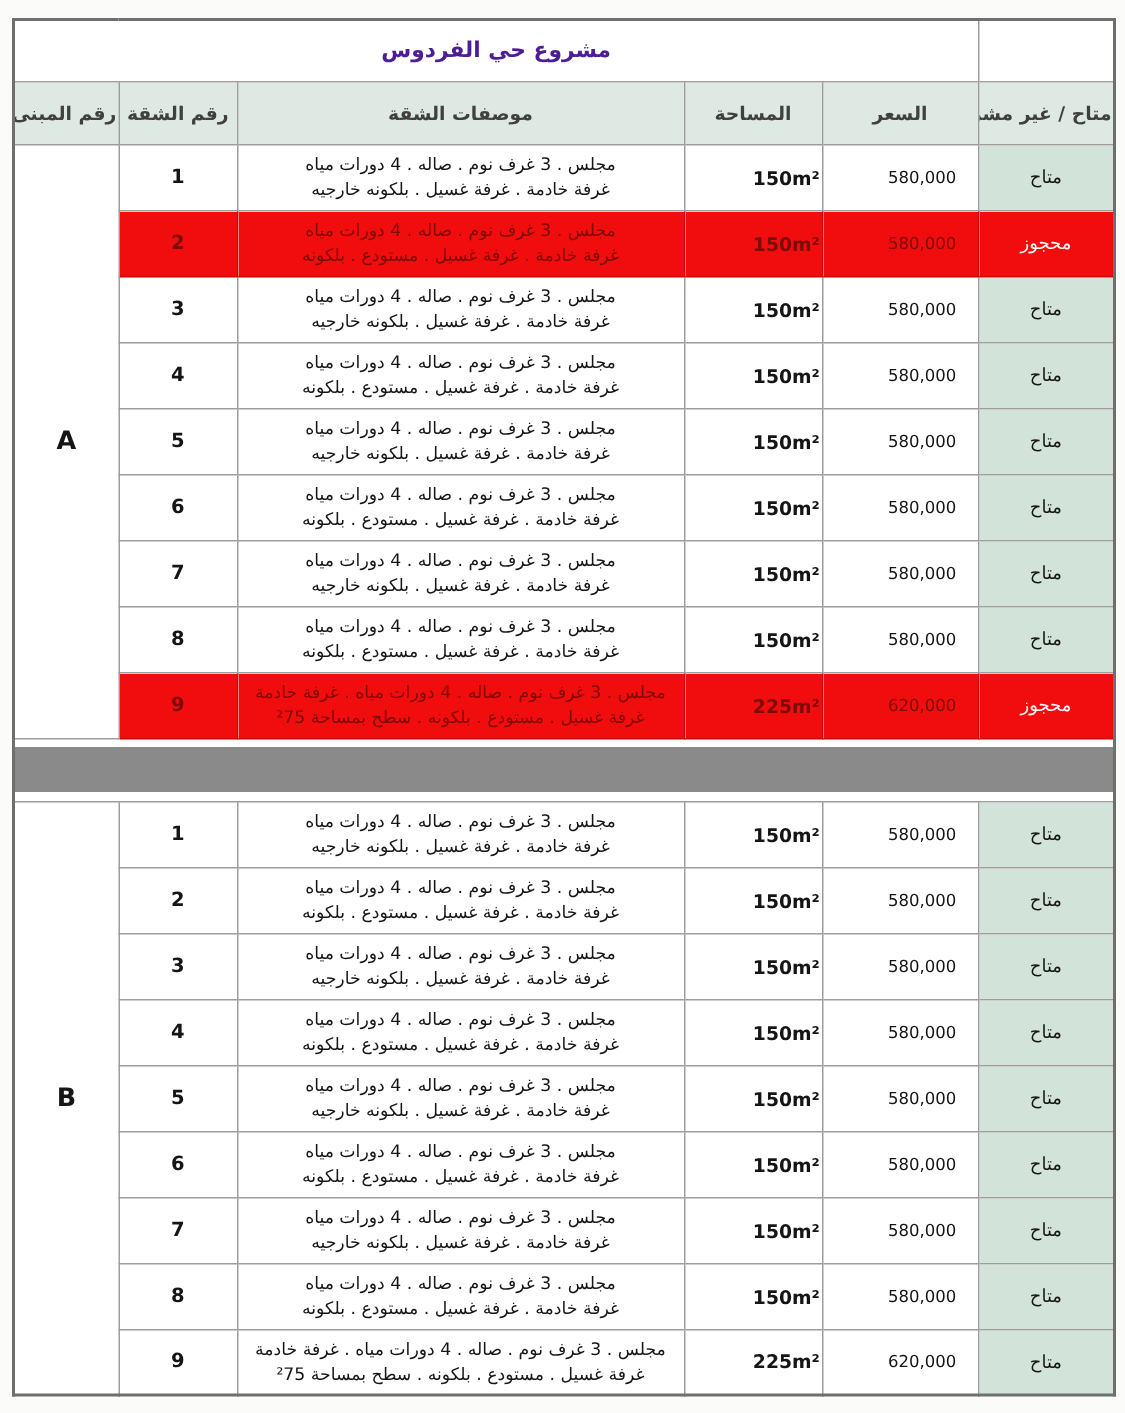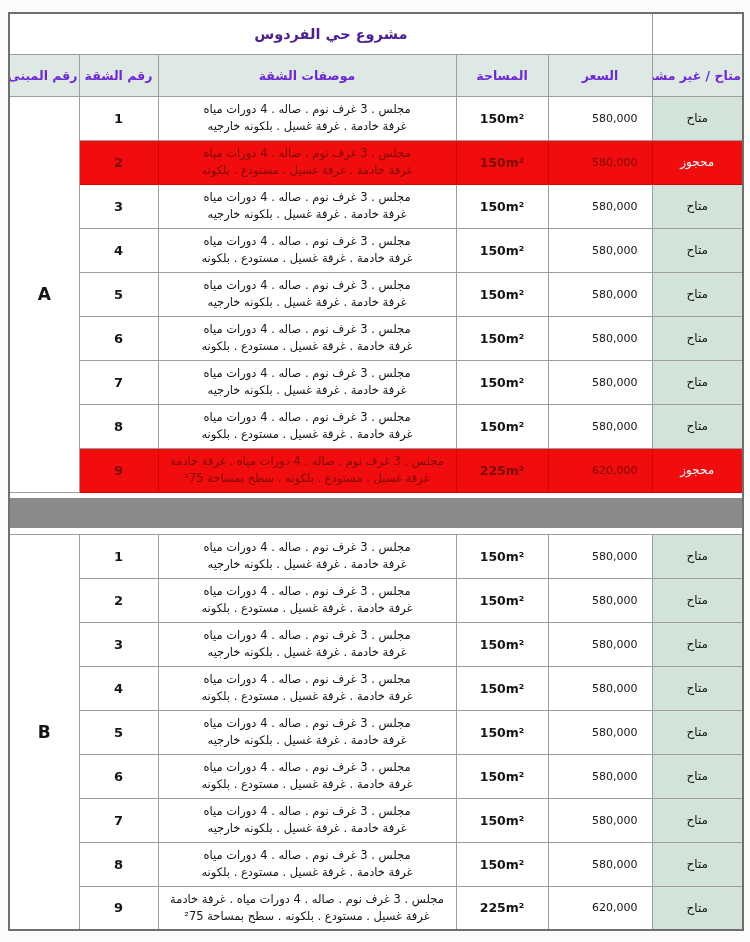--- a/index.html
+++ b/index.html
@@ -37,21 +37,21 @@
 
   
   .header-row th {
     height: 42px;
     background: #dfe9e3;
     direction: rtl;
     text-align: center;
     vertical-align: middle;
     font-weight: bold;
     font-size: 12.5px;
-    color: #6d28d9;
+    color: #404040;
     white-space: nowrap;
   }
 
   
   tr.apt-row { height: 44px; }
   tr.apt-row td { vertical-align: middle; color: #151515; }
 
   td.building {
     text-align: center;
     font-weight: bold;
@@ -66,21 +66,21 @@
   }
   td.spec {
     direction: rtl;
     text-align: center;
     font-size: 11.5px;
     line-height: 1.5;
     color: #1d1d1d;
     padding: 2px 4px;
   }
   td.area {
-    text-align: center;
+    text-align: right;
     font-weight: bold;
     font-size: 12.5px;
   }
   td.price {
     direction: ltr;
     text-align: right;
     font-weight: normal;
     font-size: 11px;
     padding-right: 14px;
   }

